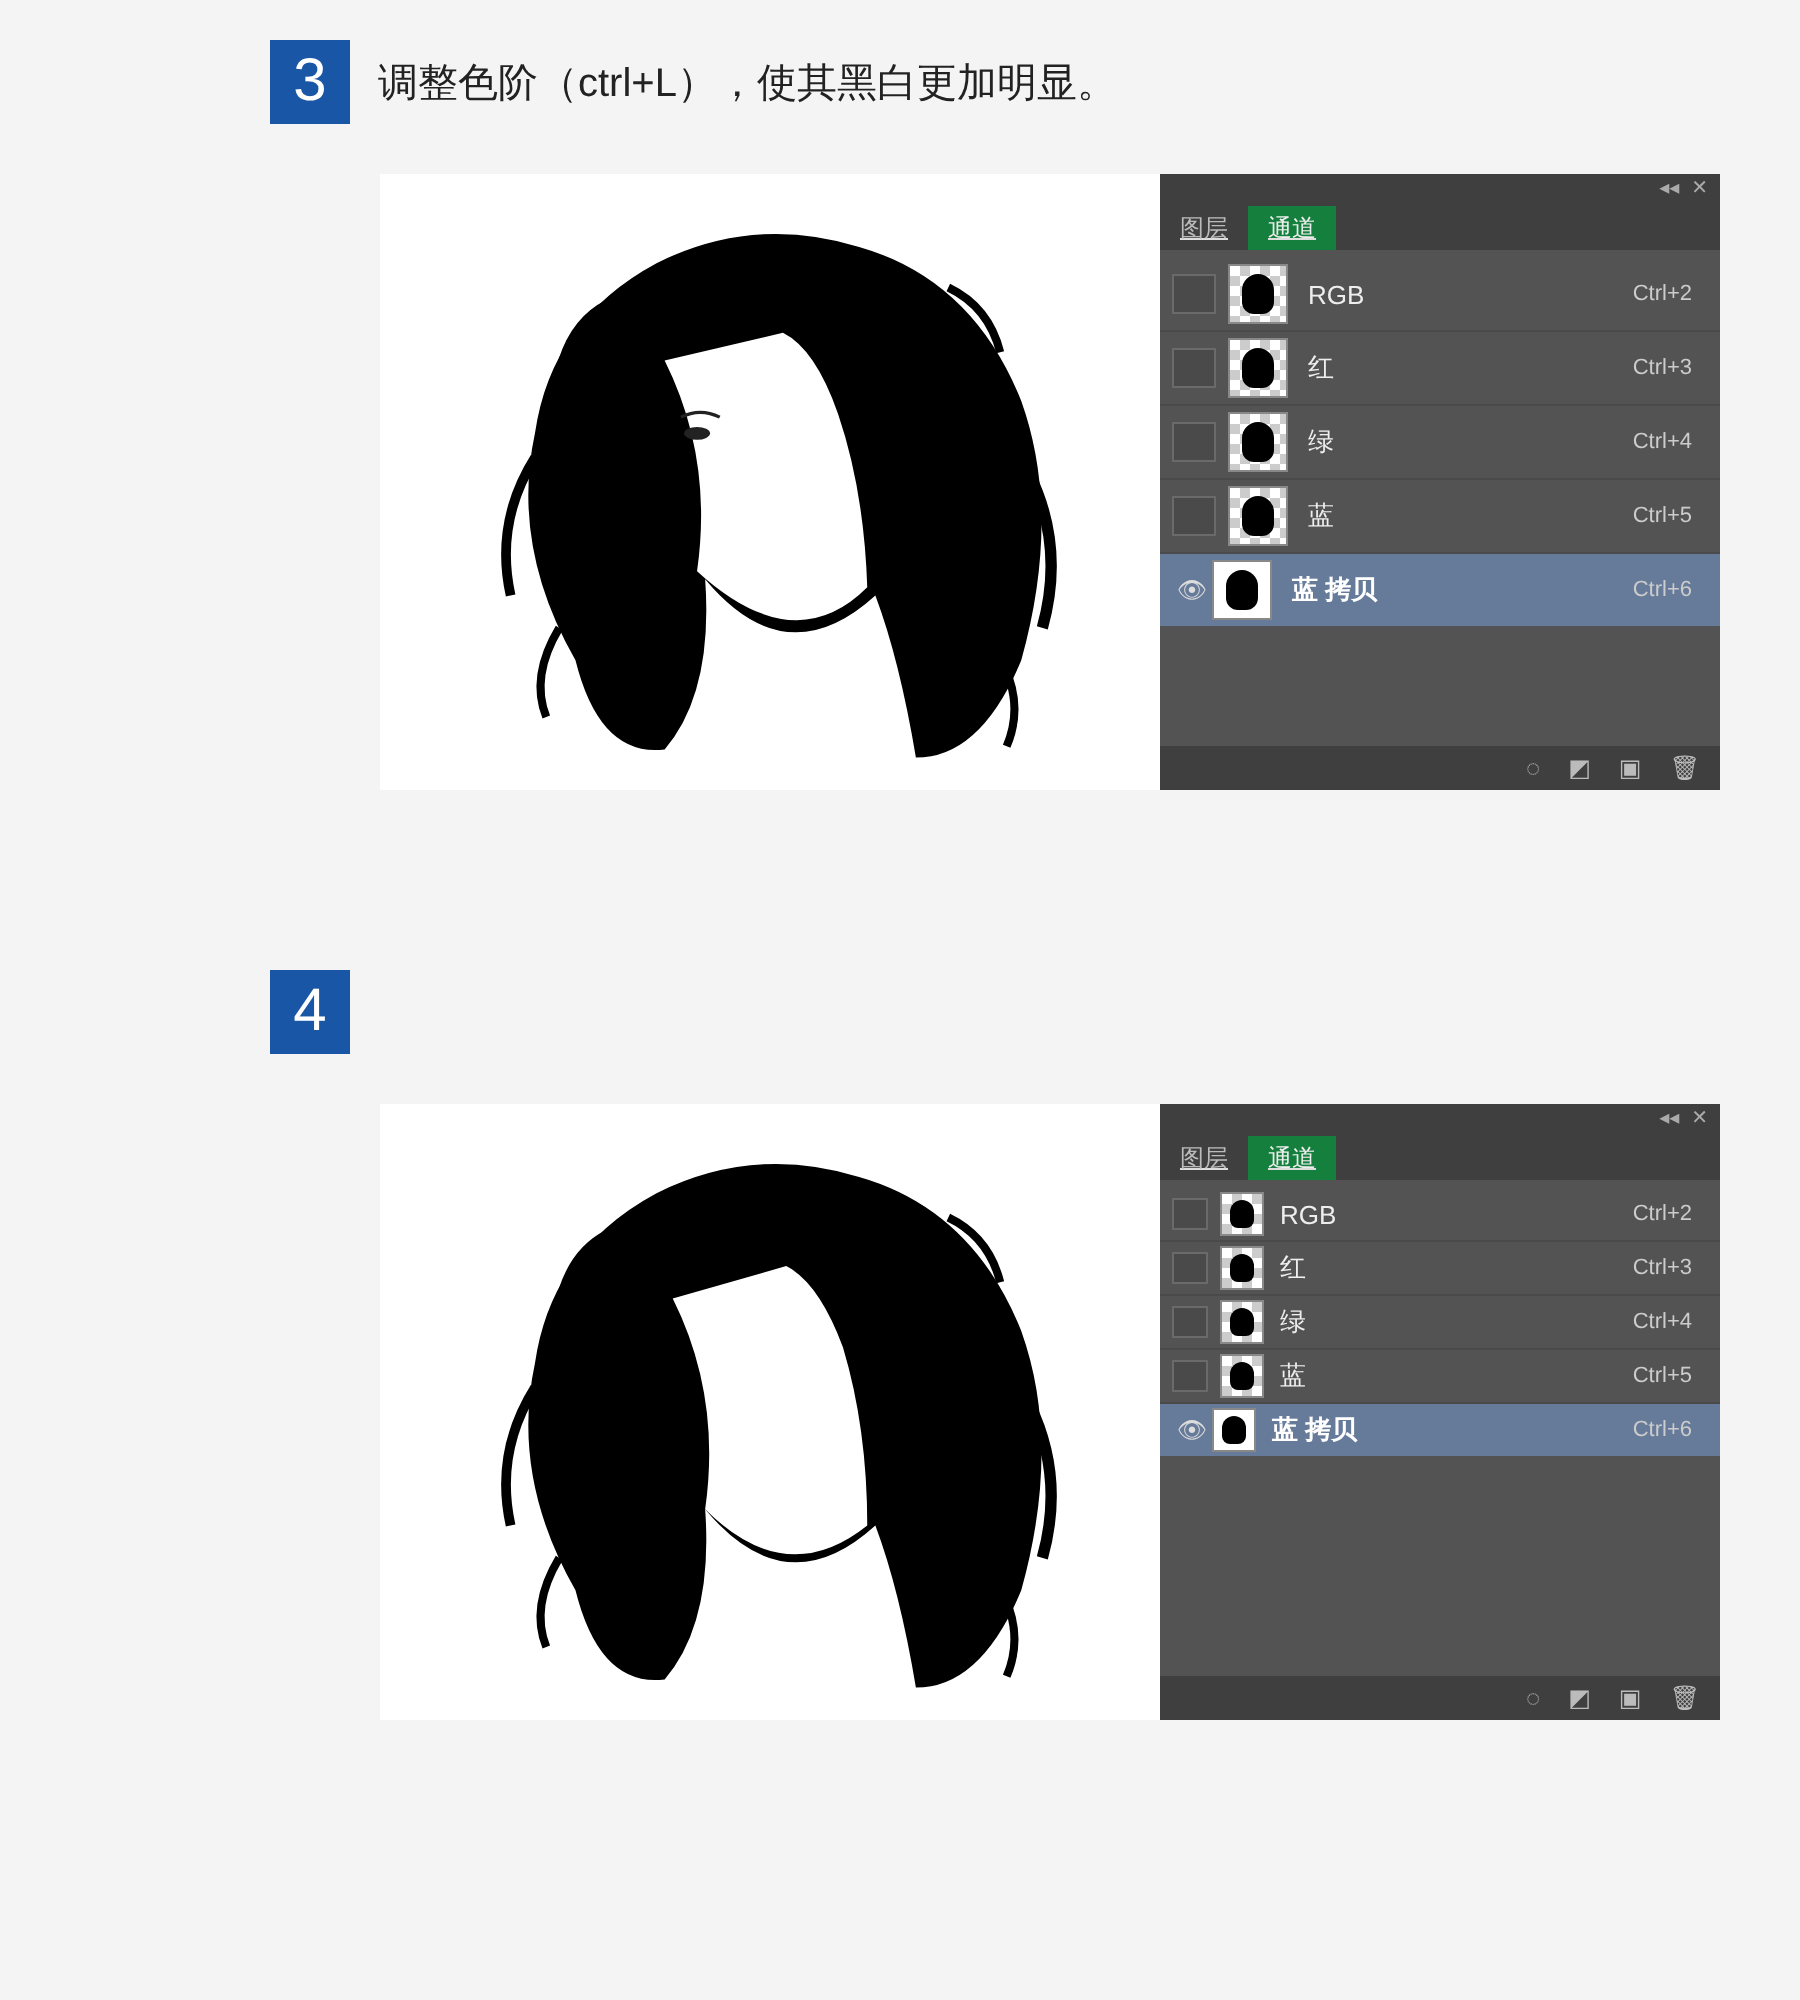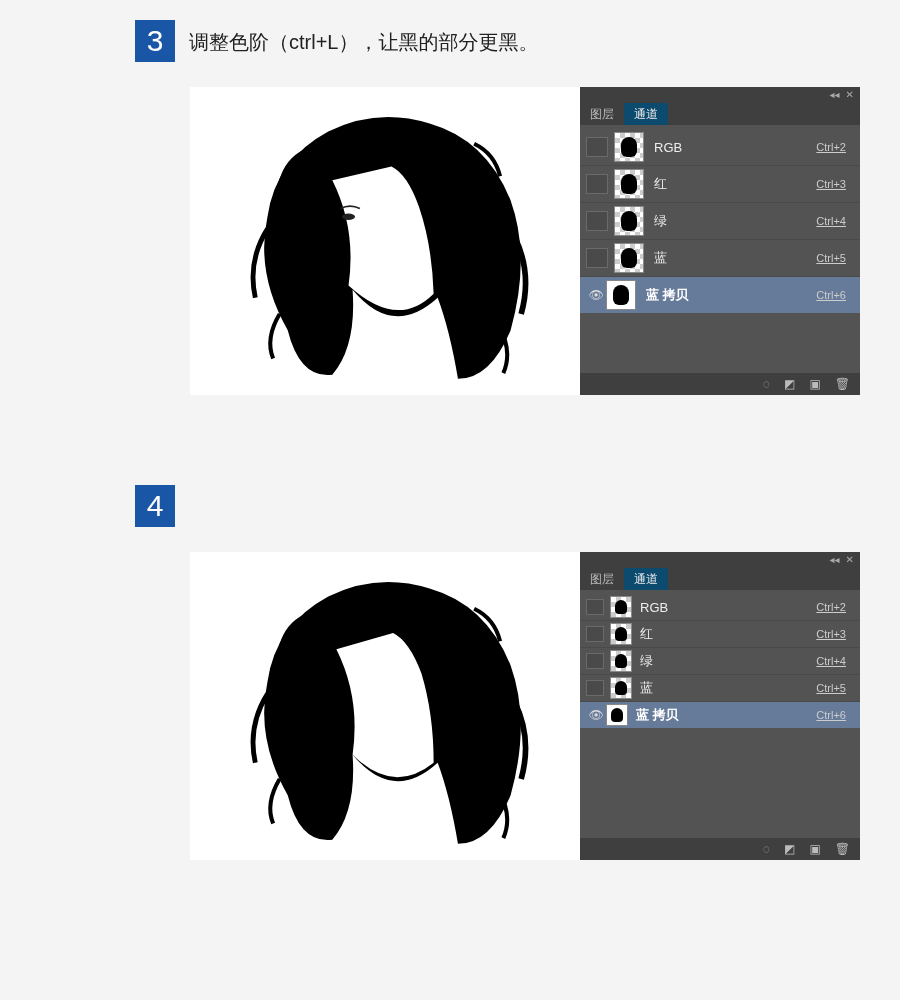--- a/index.html
+++ b/index.html
@@ -72,30 +72,31 @@
     padding-right:6px;
     gap:6px;
   }
   .panel-top .chev { font-size:10px; color:#aaa; }
   .panel-top .x { font-size:10px; color:#aaa; }
   .tabs {
     display: flex;
     background: #3f3f3f;
     height: 24px;
     align-items:flex-end;
+    text-decoration:underline;
   }
   .tab {
     padding: 0 10px;
     height: 22px;
     line-height: 22px;
     color: #bbb;
     font-size: 12px;
   }
   .tab.active {
-    background: #0c4a6e;
+    background: #15803d;
     color: #eee;
   }
   .panel .rows {
     flex: 1;
     padding-top: 4px;
   }
   .row {
     display: flex;
     align-items: center;
     height: 36px;
@@ -144,21 +145,20 @@
   .row-name {
     flex: 1;
     color: #eee;
     font-size: 13px;
   }
   .row.selected .row-name { color:#fff;font-weight:bold; }
   .row-shortcut {
     color: #ccc;
     font-size: 11px;
     padding-right: 14px;
-    text-decoration: underline;
   }
   .panel-footer {
     height: 22px;
     background: #3f3f3f;
     display:flex;
     justify-content:flex-end;
     align-items:center;
     gap:14px;
     padding-right:10px;
     color:#bbb;
@@ -170,21 +170,21 @@
   .panel.compact .thumb .mini-head { left:4px; top:3px; width:12px; height:14px; border-radius:6px 6px 4px 4px;}
   .panel.compact .vis-slot { width:16px; height:14px; }
 </style>
 </head>
 <body>
 
 <div class="page" id="page">
   <div class="step">
     <div class="step-header">
       <div class="step-num">3</div>
-      <div class="step-text">调整色阶（ctrl+L），让黑的部分更黑。</div>
+      <div class="step-text">调整色阶（ctrl+L），使其黑白更加明显。</div>
     </div>
     <div class="figure">
       <div class="canvas">
   <svg viewBox="0 0 480 380" width="390" height="308">
     <rect width="480" height="380" fill="#fff"></rect>
     <g>
       <path d="M120 300 Q80 230 95 160 Q105 90 170 55 Q230 25 295 45 Q365 65 395 140 Q420 210 395 300 Q370 360 330 360 Q320 300 305 260 Q250 310 200 250 Q205 320 175 355 Q135 360 120 300 Z" fill="#000"></path>
       <path d="M95 175 q-25 40 -15 85" stroke="#000" stroke-width="6" fill="none"></path>
       <path d="M400 185 q22 45 8 95" stroke="#000" stroke-width="7" fill="none"></path>
       <path d="M140 80 q-20 10 -28 35" stroke="#000" stroke-width="5" fill="none"></path>

